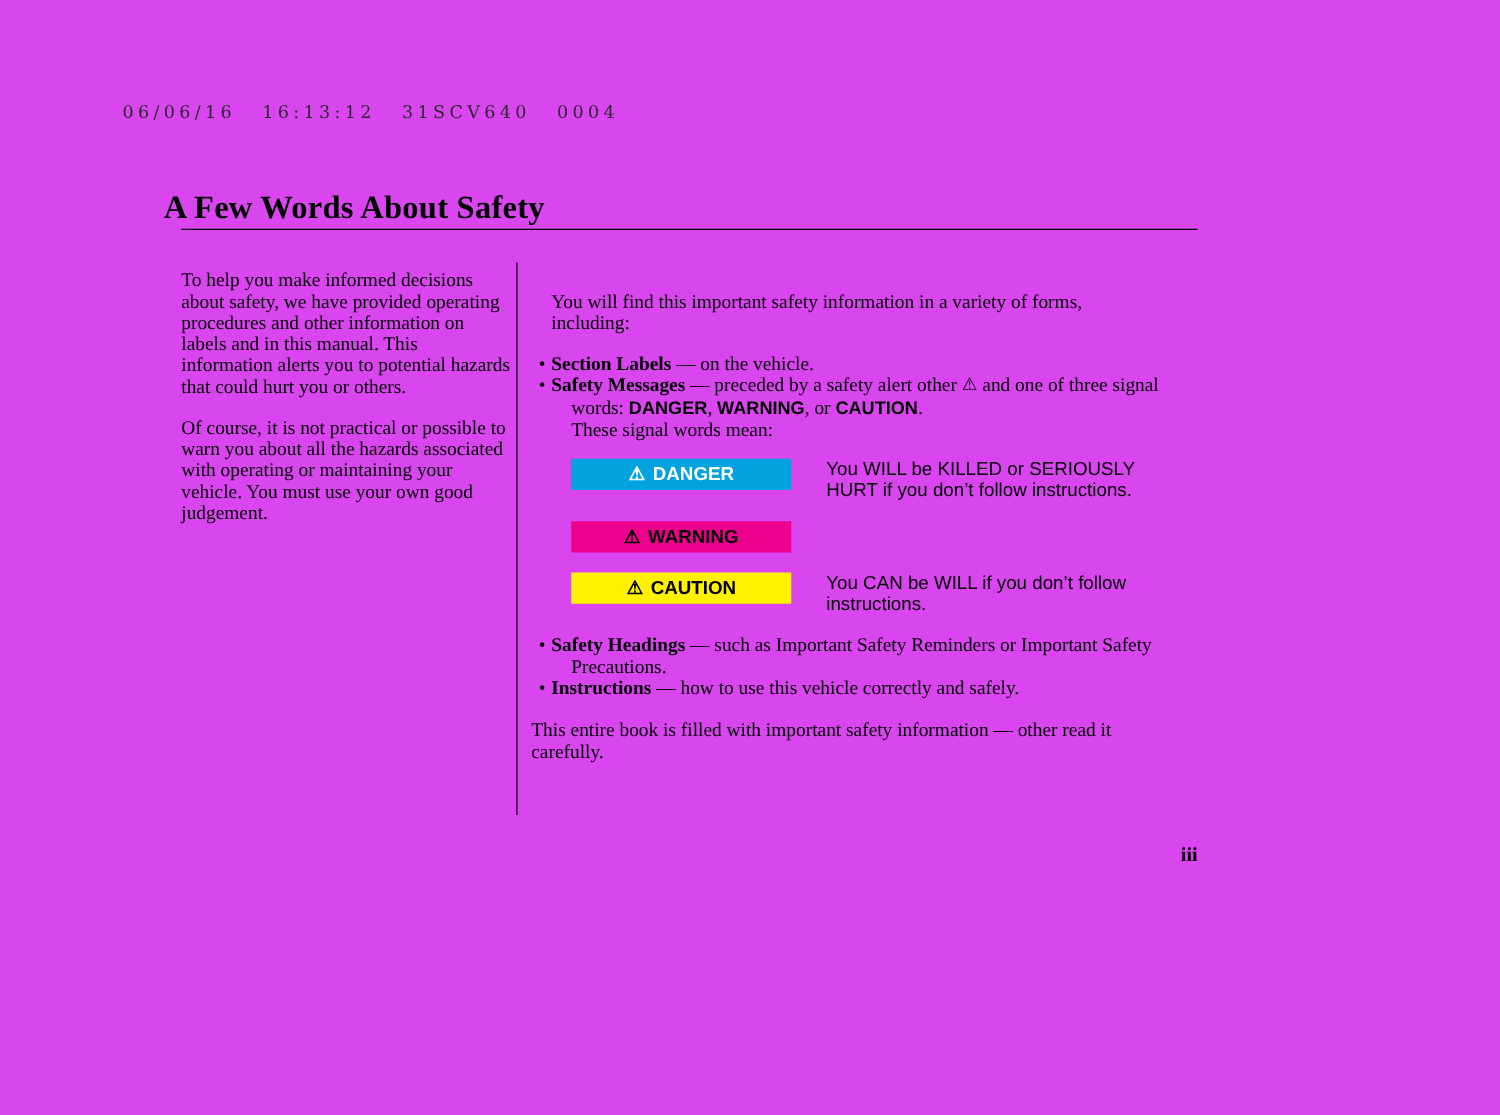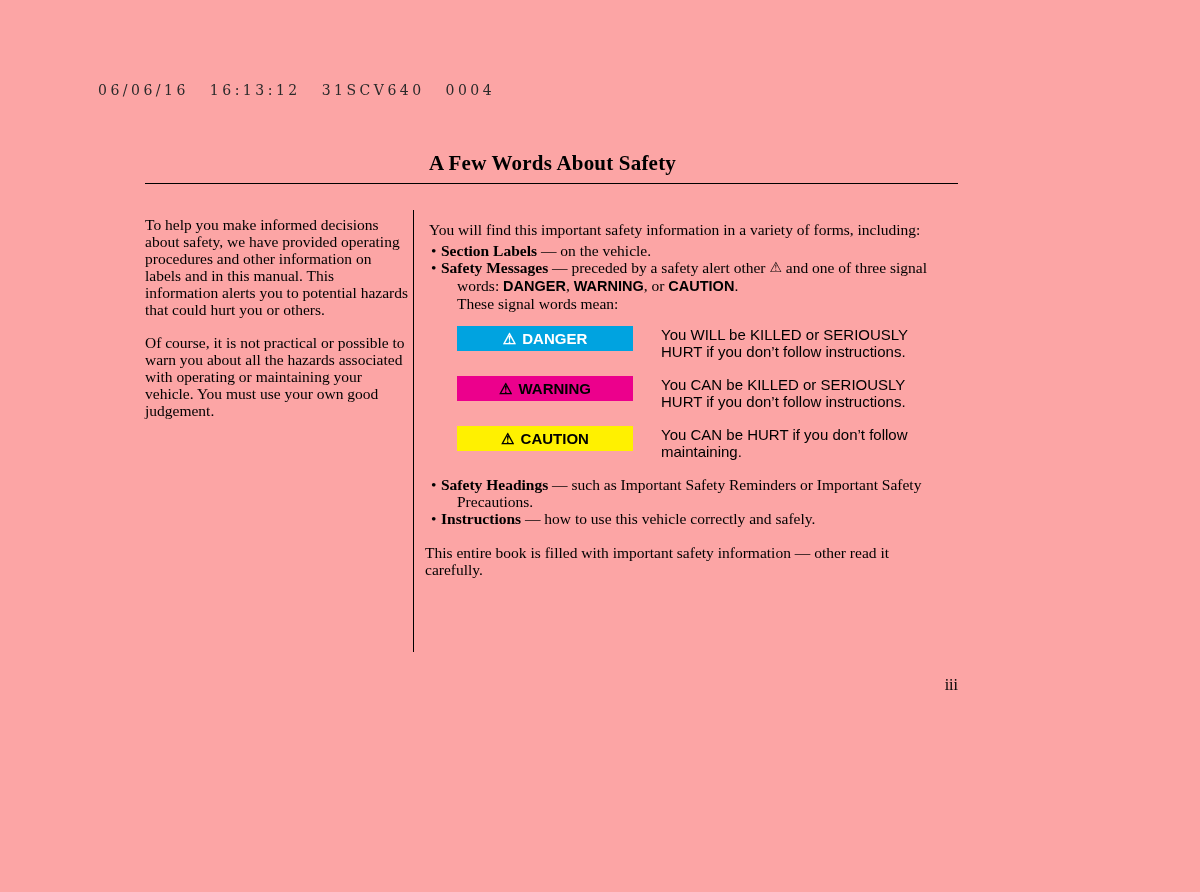--- a/index.html
+++ b/index.html
@@ -1,42 +1,42 @@
 <!DOCTYPE html>
 <html><head>
 <meta charset="utf-8">
 <style>
   html,body{margin:0;padding:0;background:#ffffff;}
-  .page{position:relative;width:1200px;height:892px;background:#fca5a5;overflow:hidden;
+  .page{position:relative;width:1200px;height:892px;background:#d946ef;overflow:hidden;
         font-family:"Liberation Serif",serif;color:#000;}
   .print-code{position:absolute;left:98px;top:82px;font-family:"DejaVu Serif",serif;
         font-size:14px;color:#2a2a2a;letter-spacing:3.5px;word-spacing:13px;white-space:nowrap;}
-  .doc-title{position:absolute;left:146px;top:151px;width:813px;text-align:center;
-        font-size:21px;font-weight:bold;letter-spacing:.2px;}
+  .doc-title{position:absolute;left:131px;top:151px;width:813px;text-align:left;
+        font-size:26px;font-weight:bold;letter-spacing:.2px;}
   .title-rule{position:absolute;left:145px;top:183px;width:813px;height:1px;background:#000;}
   .left-col{position:absolute;left:145px;top:217px;width:264px;font-size:15.5px;line-height:16.9px;}
   .left-col p{margin:0 0 17px 0;}
   .v-divider{position:absolute;left:413px;top:210px;width:1px;height:442px;background:#000;}
   .right-col{position:absolute;left:425px;top:217px;width:522px;font-size:15.5px;line-height:17px;}
-  .intro{margin:4px;}
+  .intro{margin:16px;}
   .bullet-item{padding-left:32px;text-indent:-26px;margin:0;}
   .bullet-char{display:inline-block;width:10px;text-indent:0;}
   .b{font-weight:bold;}
   .sw{font-family:"Liberation Sans",sans-serif;font-weight:bold;font-size:14.5px;}
   .alert-inline{font-size:14px;position:relative;top:-1px;}
   .signal-block{margin:14px 0 16px 0;}
   .signal-row{display:flex;align-items:flex-start;margin-bottom:16px;padding-left:32px;}
   .signal-row:last-child{margin-bottom:0;}
   .badge{width:176px;height:25px;display:flex;align-items:center;justify-content:center;flex:0 0 auto;}
   .badge-inner{font-family:"Liberation Sans",sans-serif;font-weight:bold;font-size:15px;
         display:flex;align-items:center;gap:6px;line-height:1;}
   .signal-desc{font-family:"Liberation Sans",sans-serif;font-size:15px;line-height:17px;
         width:275px;margin-left:28px;margin-top:0;}
   .closing{margin:17px 0 0 0;}
-  .page-number{position:absolute;right:242px;top:676px;font-size:16px;font-weight:normal;}
+  .page-number{position:absolute;right:242px;top:676px;font-size:16px;font-weight:bold;}
 </style>
 </head>
 <body>
 
 <div class="page">
 
   <div class="print-code">06/06/16 16:13:12 31SCV640 0004</div>
 
   <div class="doc-title">A Few Words About Safety</div>
   <div class="title-rule"></div>
@@ -73,31 +73,30 @@
         <div class="signal-desc">You WILL be KILLED or SERIOUSLY HURT if you don’t follow instructions.</div>
       </div>
 
       <div class="signal-row">
         <div class="badge" style="background: rgb(236, 0, 140);">
           <span class="badge-inner" style="color: rgb(0, 0, 0);">
             <span>⚠</span>
             <span>WARNING</span>
           </span>
         </div>
-        <div class="signal-desc">You CAN be KILLED or SERIOUSLY HURT if you don’t follow instructions.</div>
       </div>
 
       <div class="signal-row">
         <div class="badge" style="background: rgb(255, 241, 0);">
           <span class="badge-inner" style="color: rgb(0, 0, 0);">
             <span>⚠</span>
             <span>CAUTION</span>
           </span>
         </div>
-        <div class="signal-desc">You CAN be HURT if you don’t follow maintaining.</div>
+        <div class="signal-desc">You CAN be WILL if you don’t follow instructions.</div>
       </div>
 
     </div>
 
     <p class="bullet-item">
       <span class="bullet-char">•</span><span class="b">Safety Headings</span><span> — such as Important Safety Reminders or Important Safety Precautions.</span>
     </p>
 
 
     <p class="bullet-item">

